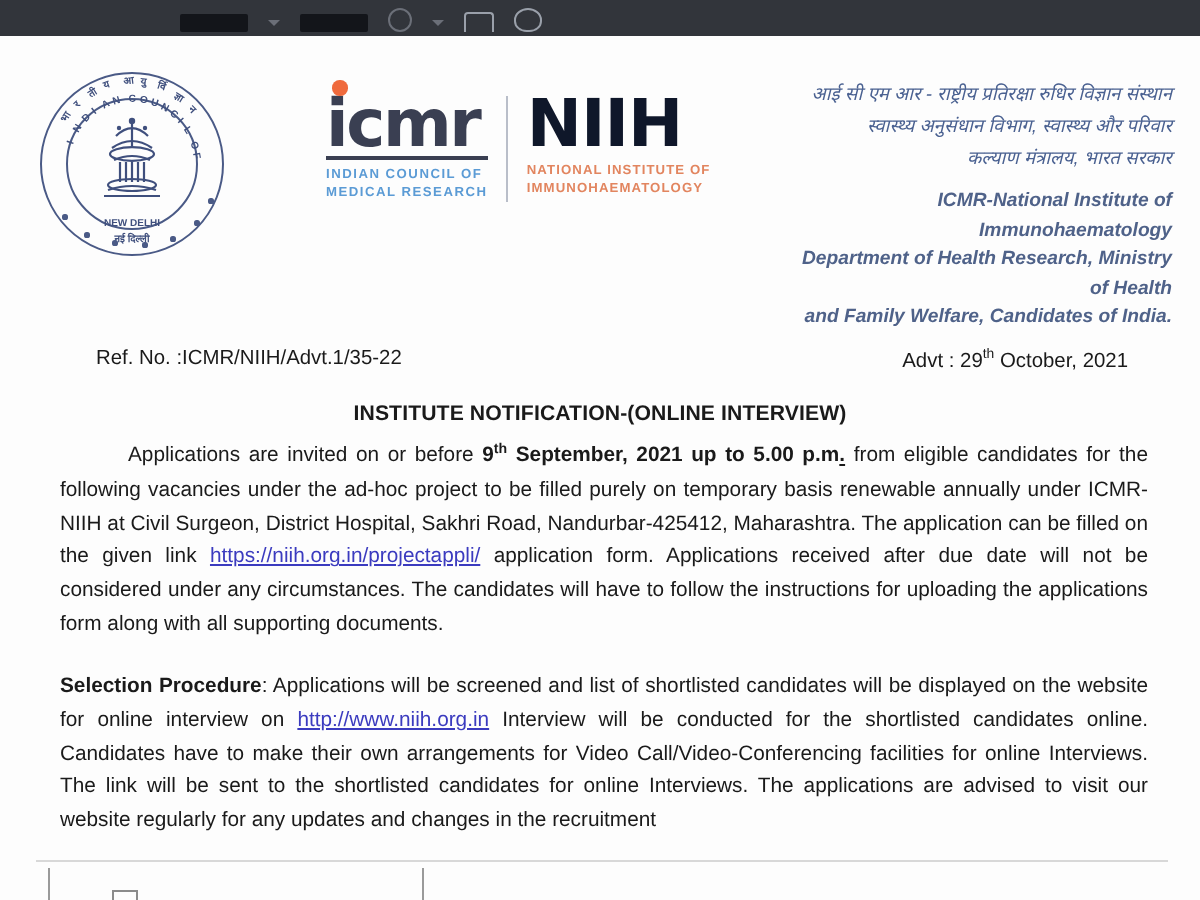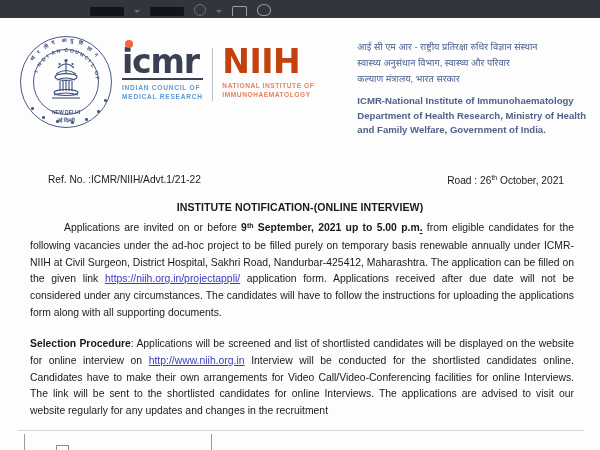--- a/index.html
+++ b/index.html
@@ -74,20 +74,21 @@
   }
 
   
   .letterhead {
     position: relative;
     height: 140px;
     padding: 16px 8px 0 14px;
     box-sizing: border-box;
     display: flex;
     align-items: flex-start;
+    gap: 41px;
   }
 
   
   .seal {
     position: relative;
     width: 92px; height: 92px;
     flex: none;
     margin-top: 2px;
     margin-left: 6px;
   }
@@ -182,38 +183,40 @@
     width: 1.6px;
     align-self: stretch;
     background: #b9bec9;
     margin: 2px 9px 0 9px;
   }
   .wm-niih-text {
     font-family: "DejaVu Sans", sans-serif;
     font-weight: 700;
     font-size: 33px;
     letter-spacing: -0.5px;
-    color: #c2410c;
+    color: #0f172a;
     line-height: 0.94;
   }
   .wm-sub-niih {
     font-size: 6.6px;
     font-weight: 700;
     letter-spacing: .55px;
     color: #e2855f;
     line-height: 1.32;
     margin-top: 5px;
     white-space: pre-line;
   }
 
   
   .org-block {
     margin-left: auto;
+    text-align: right;
     padding-right: 6px;
     padding-top: 6px;
+    font-style: italic;
   }
   .org-hi {
     color: #4a6191;
     font-size: 9.3px;
     line-height: 1.72;
     white-space: pre-line;
     font-family: "Liberation Sans", sans-serif;
   }
   .org-en {
     color: #4f6289;
@@ -385,29 +388,29 @@
 IMMUNOHAEMATOLOGY</div>
       </div>
     </div>
 
     <div class="org-block">
       <div class="org-hi">आई सी एम आर - राष्ट्रीय प्रतिरक्षा रुधिर विज्ञान संस्थान
 स्वास्थ्य अनुसंधान विभाग, स्वास्थ्य और परिवार
 कल्याण मंत्रालय, भारत सरकार</div>
       <div class="org-en">ICMR-National Institute of Immunohaematology
 Department of Health Research, Ministry of Health
-and Family Welfare, Government of India.</div>
+and Family Welfare, Candidates of India.</div>
     </div>
   </div>
 
   <div class="body-wrap">
 
     <div class="refline">
-      <span>Ref. No. :ICMR/NIIH/Advt.1/21-22</span>
-      <span><span>Road : </span><span>26</span><sup>th</sup><span> October, 2021</span></span>
+      <span>Ref. No. :ICMR/NIIH/Advt.1/35-22</span>
+      <span><span>Advt : </span><span>29</span><sup>th</sup><span> October, 2021</span></span>
     </div>
 
     <div class="doc-title">INSTITUTE NOTIFICATION-(ONLINE INTERVIEW)</div>
 
     <div class="para p1"><span>Applications are invited on or before  </span><b>9</b><b><sup>th</sup></b><b> September, 2021 up to 5.00 p.m</b><b class="u">.</b><span> from eligible candidates for the following vacancies under the ad-hoc project to be filled purely on temporary basis renewable annually under ICMR-NIIH at Civil Surgeon, District Hospital, Sakhri Road, Nandurbar-425412, Maharashtra. The application can be filled on the given link </span><a class="link" href="#">https://niih.org.in/projectappli/</a><span> application form. Applications received after due date will not be considered under any circumstances.   The candidates will have to follow the instructions for uploading the applications form along with all supporting documents.</span></div>
 
     <div class="para p2"><b>Selection Procedure</b><span>: Applications will be screened and list of shortlisted candidates will be displayed on the website for online interview on </span><a class="link" href="#">http://www.niih.org.in</a><span>  Interview will be conducted for the shortlisted candidates online.    Candidates have to make their own arrangements for  Video Call/Video-Conferencing facilities for online  Interviews. The link will be sent to the shortlisted candidates for online Interviews.  The applications are advised to visit our website regularly for any updates and changes in the recruitment</span></div>
   </div>
 
   <div class="table-peek">

